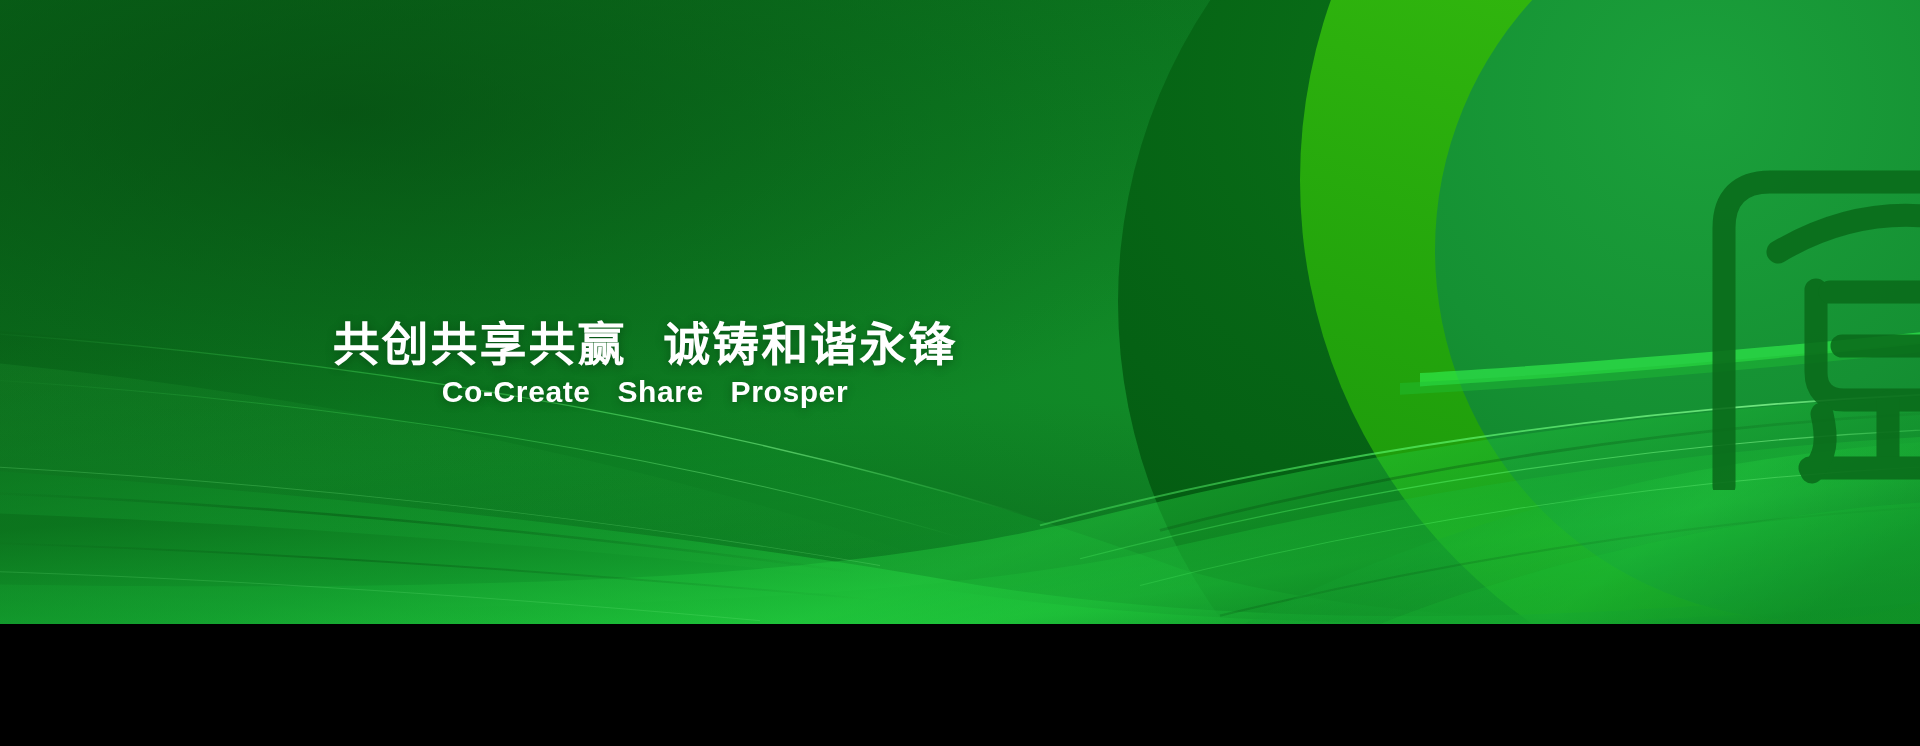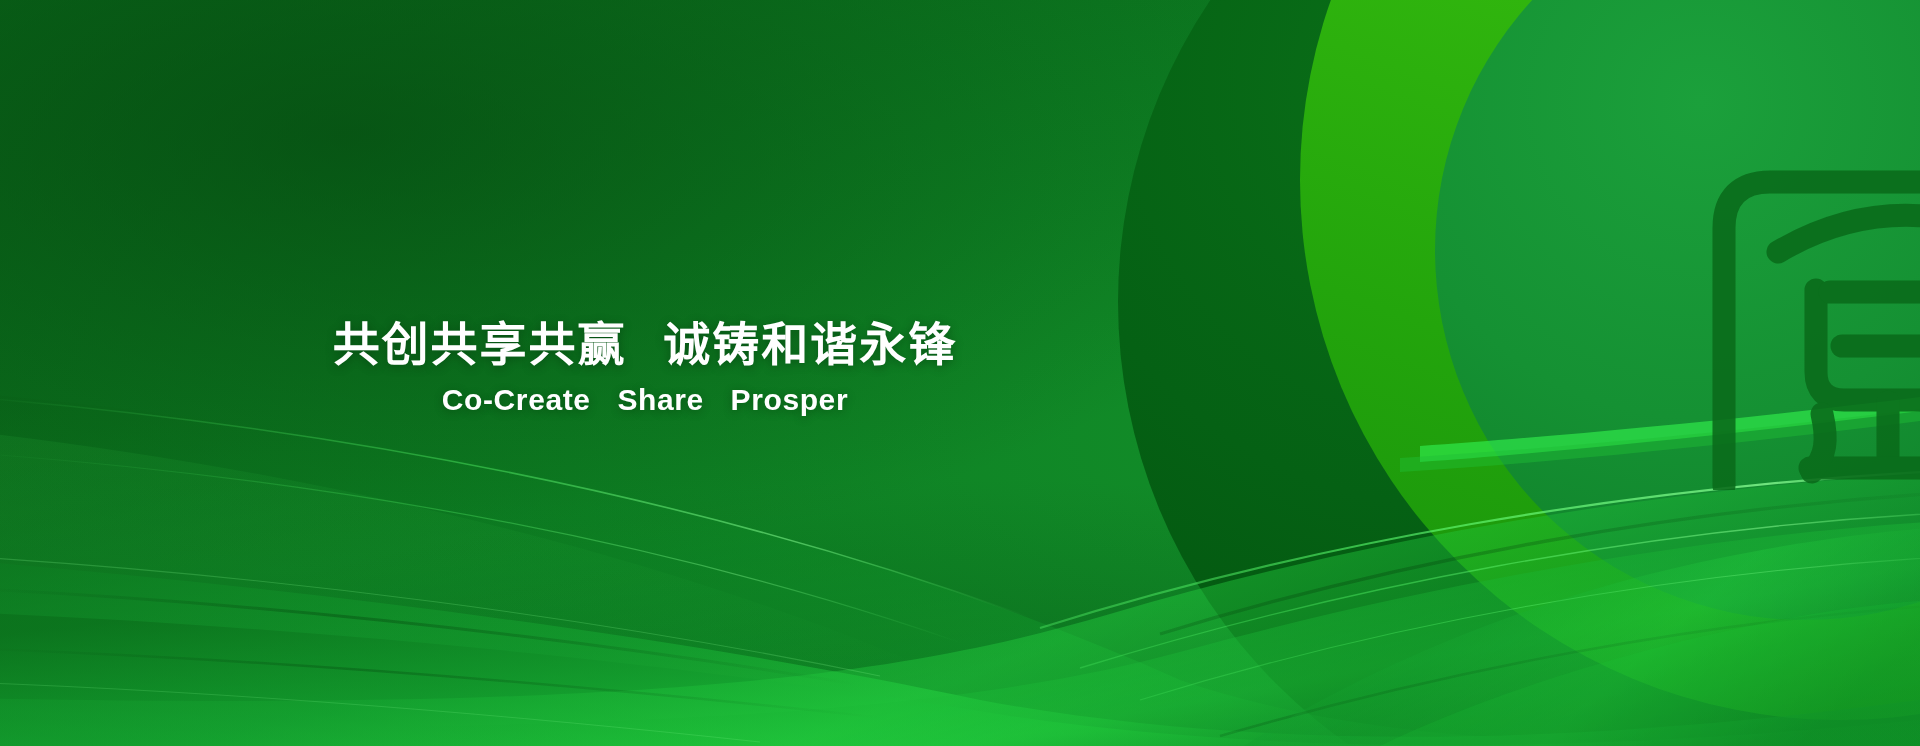--- a/index.html
+++ b/index.html
@@ -8,21 +8,21 @@
     padding: 0;
     background: #000;
   }
   body {
     font-family: "Liberation Sans", "DejaVu Sans", sans-serif;
   }
 
   .banner {
     position: relative;
     width: 1920px;
-    height: 746px;
+    height: 624px;
     overflow: hidden;
     background: #0b6e20;
     user-select: none;
   }
 
   
   .bg-base {
     position: absolute;
     inset: 0;
     background:
@@ -98,21 +98,21 @@
     font-size: 47px;
     line-height: 1.16;
     font-weight: 700;
     color: #ffffff;
     letter-spacing: 2px;
     white-space: pre;
     text-shadow: 0 2px 10px rgba(1,45,8,0.45);
     font-family: "DejaVu Sans", "Liberation Sans", sans-serif;
   }
   .headline-en {
-    margin-top: 10px;
+    margin-top: 2px;
     font-size: 30px;
     font-weight: 700;
     color: #ffffff;
     letter-spacing: 0.6px;
     white-space: pre;
     text-shadow: 0 2px 9px rgba(1,45,8,0.40);
     font-family: "Liberation Sans", "DejaVu Sans", sans-serif;
   }
 </style>
 </head>

